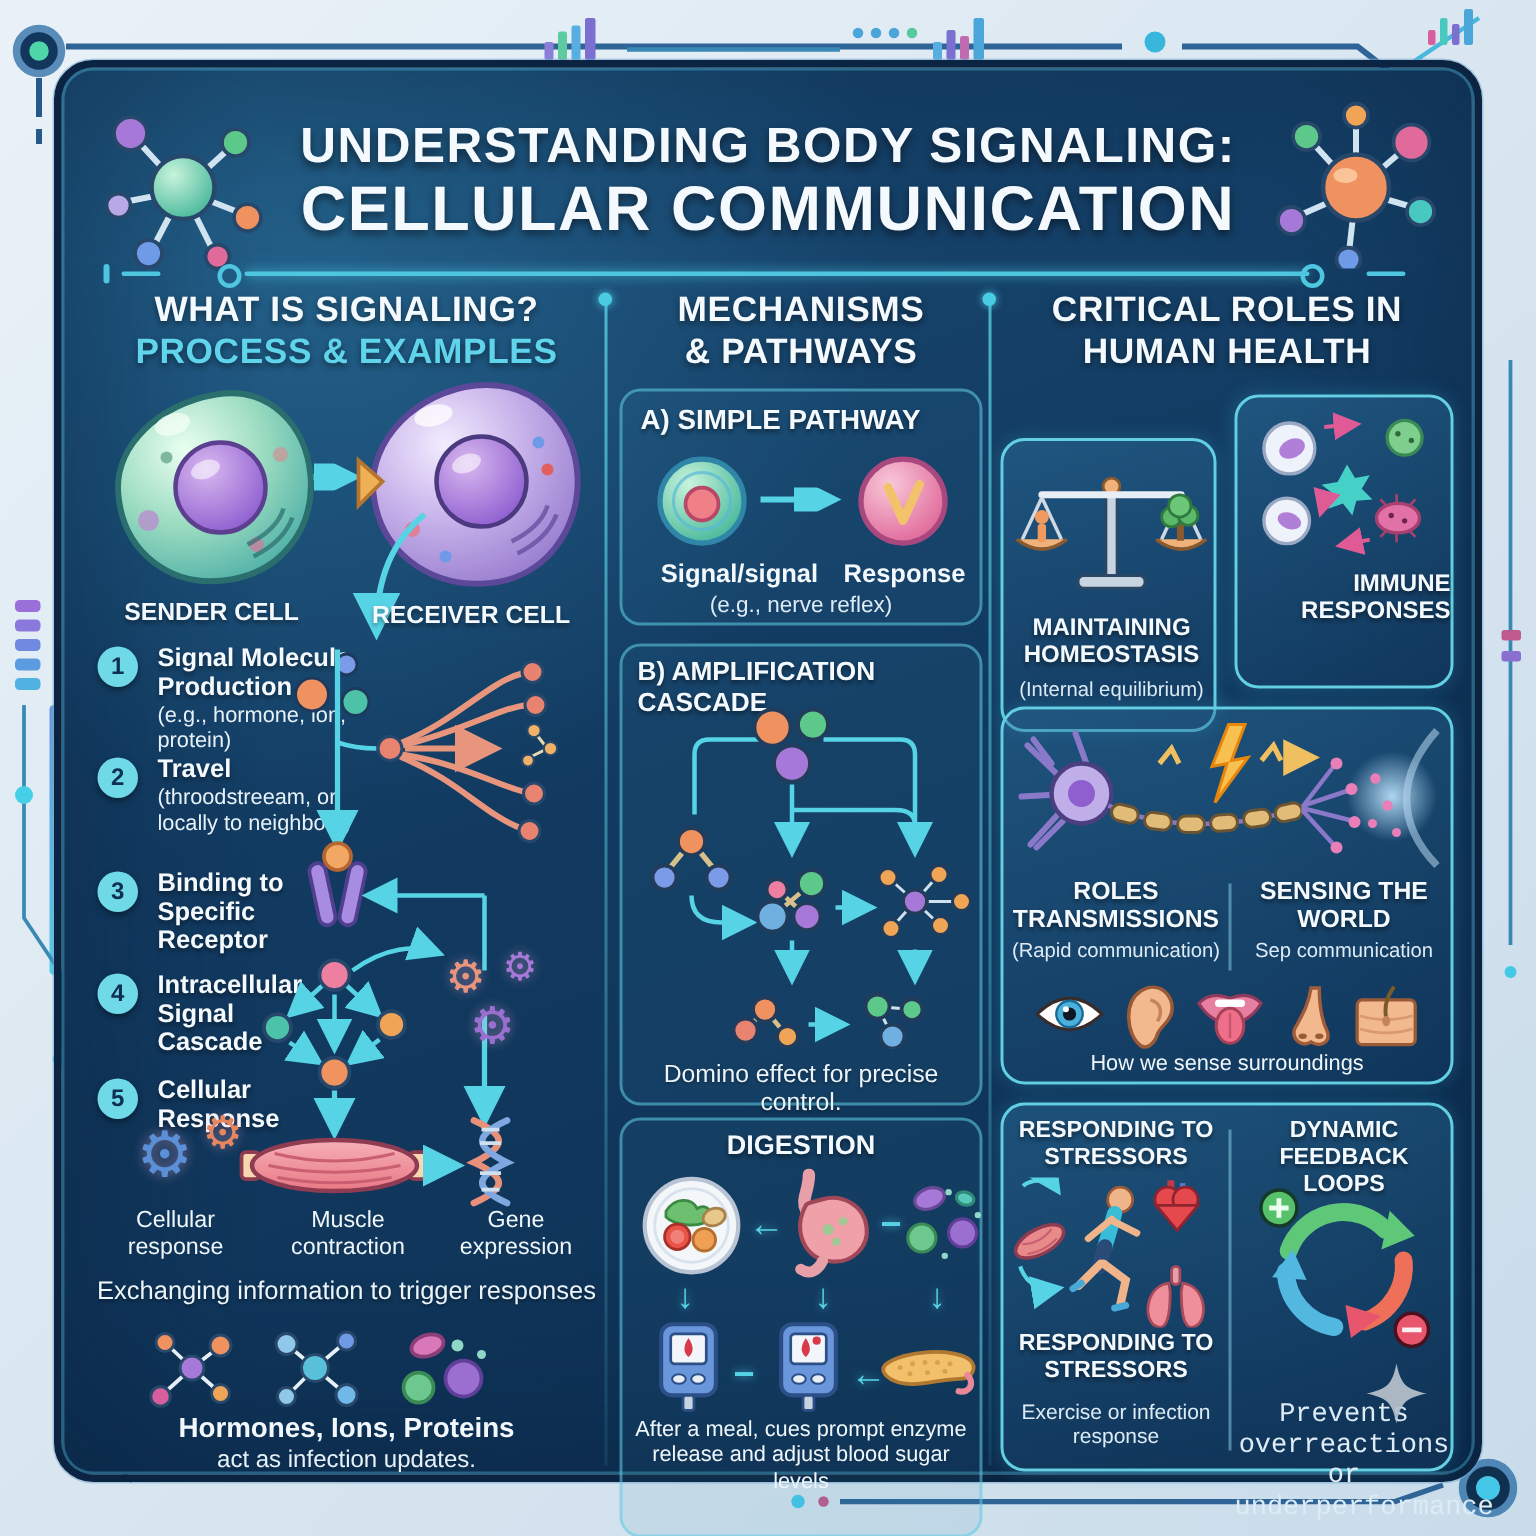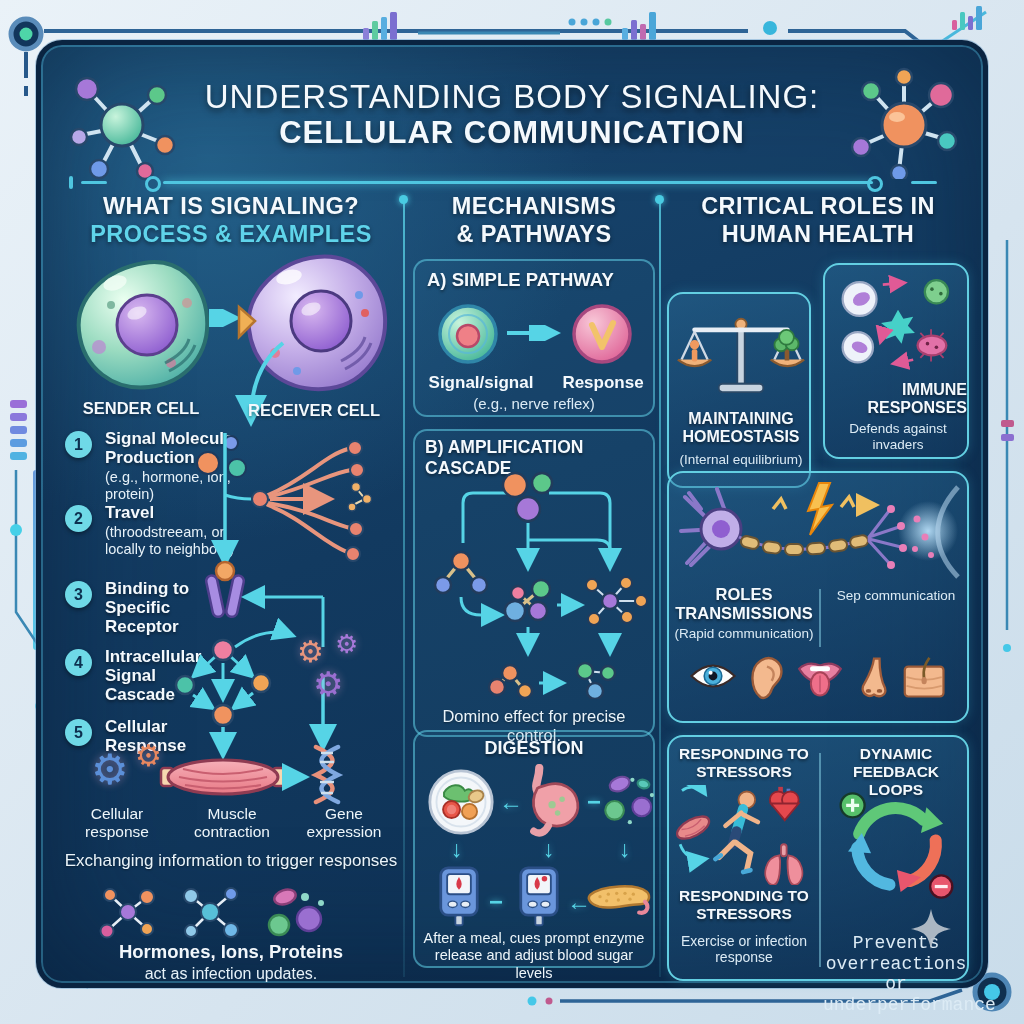--- a/index.html
+++ b/index.html
@@ -7,22 +7,22 @@
        font-family:"Liberation Sans","DejaVu Sans",sans-serif;color:#f2f7fb;}
   .abs{position:absolute;}
   .ctr{text-align:center;}
   svg{display:block;}
   .deco{position:absolute;left:0;top:0;z-index:1;}
   .panel{position:absolute;left:36px;top:40px;width:952px;height:948px;z-index:2;
     border-radius:26px;border:5px solid #0a2441;box-sizing:border-box;
     background:radial-gradient(circle at 18% 12%, #236089 0%, rgba(30,80,120,0) 34%),
                linear-gradient(160deg,#1a4a74 0%,#123a60 48%,#0d2f52 100%);
     box-shadow:inset 0 0 0 2px rgba(90,200,235,.35), inset 0 0 130px rgba(6,24,48,.55), 0 0 0 1px rgba(120,170,210,.55);}
-  .title1{font-size:33px;font-weight:400;letter-spacing:1px;color:#f4f9fd;text-shadow:0 3px 6px rgba(0,0,0,.5);line-height:1.12;}
-  .title2{font-size:31px;font-weight:800;letter-spacing:1px;color:#f4f9fd;text-shadow:0 3px 6px rgba(0,0,0,.5);line-height:1.1;}
+  .title1{font-size:33px;font-weight:700;letter-spacing:1px;color:#f4f9fd;text-shadow:0 3px 6px rgba(0,0,0,.5);line-height:1.12;}
+  .title2{font-size:42px;font-weight:800;letter-spacing:1px;color:#f4f9fd;text-shadow:0 3px 6px rgba(0,0,0,.5);line-height:1.1;}
   .underline{position:absolute;left:122px;top:136px;width:710px;height:3px;background:#4fc6e0;border-radius:2px;box-shadow:0 0 8px rgba(80,210,235,.8);}
   .ring{position:absolute;width:10px;height:10px;border:3px solid #4fc6e0;border-radius:50%;background:transparent;}
   .vdiv{position:absolute;top:158px;width:2px;height:774px;background:linear-gradient(#58cfe4cc,#58cfe41c);}
   .vdot{position:absolute;width:9px;height:9px;border-radius:50%;background:#49cbe2;box-shadow:0 0 6px rgba(80,210,235,.9);}
   .colhead{font-size:23.5px;font-weight:800;line-height:1.18;text-shadow:0 2px 4px rgba(0,0,0,.45);letter-spacing:.4px;}
   .cyan{color:#5fd4ea;}
   .white{color:#f4f9fd;}
   .badge{position:absolute;width:27px;height:27px;border-radius:50%;background:#6fd9e7;color:#0d3050;
          font-weight:800;font-size:16px;line-height:27px;text-align:center;box-shadow:0 2px 4px rgba(0,0,0,.4);}
   .steptitle{font-size:17px;font-weight:800;line-height:1.12;color:#f4f9fd;text-shadow:0 2px 3px rgba(0,0,0,.4);}
@@ -393,21 +393,21 @@
         <circle cx="31" cy="31" r="19" fill="none" stroke="#58b8d8" stroke-width="2" opacity=".7"></circle>
         <circle cx="31" cy="33" r="11" fill="#ef8087" stroke="#b84868" stroke-width="2.5"></circle>
       </svg>
       <svg class="abs" style="left:90px;top:64px;" width="60" height="16" viewBox="0 0 60 16">
         <path d="M2,8 H48" stroke="#56d4e6" stroke-width="4" marker-end="url(#mc)"></path>
       </svg>
       <svg class="abs" style="left:156px;top:42px;" width="62" height="62" viewBox="0 0 62 62">
         <circle cx="31" cy="31" r="28" fill="url(#rResp)" stroke="#a8487f" stroke-width="3.5"></circle>
         <path d="M21,22 L31,44 L42,20" stroke="#f2c36a" stroke-width="6" fill="none" stroke-linecap="round" stroke-linejoin="round"></path>
       </svg>
-      <div class="abs ctr plabel" style="left:0;top:112px;width:132px;">Signal/signal</div>
+      <div class="abs ctr plabel" style="left:12px;top:112px;width:132px;">Signal/signal</div>
       <div class="abs ctr plabel" style="left:138px;top:112px;width:100px;">Response</div>
       <div class="abs ctr pnote" style="left:0;top:134px;width:100%;">(e.g., nerve reflex)</div>
     </div>
 
     <div class="sect" style="left:0;top:236px;width:242px;height:308px;">
       <div class="abs sectitle" style="left:10px;top:6px;font-size:17.5px;">B) AMPLIFICATION CASCADE</div>
       <svg class="abs" style="left:0;top:34px;" width="242" height="234" viewBox="0 0 242 234">
         <g stroke="#56d4e6" stroke-width="3" fill="none">
           <path d="M92,28 H58 Q48,28 48,38 V78"></path>
           <path d="M46,132 Q46,150 66,150 H84" marker-end="url(#mc)"></path>
@@ -445,21 +445,21 @@
         <circle cx="82" cy="222" r="8" fill="#e8836f" stroke="#223c5c" stroke-width="2.5"></circle>
         <circle cx="110" cy="226" r="7" fill="#f0a455" stroke="#223c5c" stroke-width="2.5"></circle>
         <path d="M170,206 L193,208 M170,206 L180,226" stroke="#cfe0ee" stroke-width="2"></path>
         <circle cx="170" cy="206" r="8" fill="#5cc88a" stroke="#223c5c" stroke-width="2.5"></circle>
         <circle cx="193" cy="208" r="7" fill="#5cc88a" stroke="#223c5c" stroke-width="2.5"></circle>
         <circle cx="180" cy="226" r="8" fill="#6fb0e0" stroke="#223c5c" stroke-width="2.5"></circle>
       </svg>
       <div class="abs ctr capt" style="left:0;top:276px;width:100%;font-size:16.5px;">Domino effect for precise control.</div>
     </div>
 
-    <div class="sect" style="left:0;top:537px;width:242px;height:238px;padding-left:38px;">
+    <div class="sect" style="left:0;top:552px;width:242px;height:280px;padding-left:38px;">
       <div class="abs ctr sectitle" style="left:0;top:6px;width:100%;font-size:18px;">DIGESTION</div>
       <svg class="abs" style="left:12px;top:36px;" width="68" height="68" viewBox="0 0 72 72">
         <circle cx="36" cy="36" r="33" fill="#f4f7fa" stroke="#b8c4d4" stroke-width="3"></circle>
         <circle cx="36" cy="36" r="26" fill="none" stroke="#d8e2ec" stroke-width="2"></circle>
         <path d="M18,26 C24,16 36,16 40,24 C46,20 52,26 48,32 C42,38 24,36 18,30 Z" fill="#6cc070" stroke="#3a8a44" stroke-width="2"></path>
         <circle cx="26" cy="44" r="9" fill="#e85548" stroke="#a83028" stroke-width="2"></circle>
           <circle cx="26" cy="44" r="5" fill="#f08078"></circle>
         <circle cx="45" cy="46" r="8" fill="#f0a055" stroke="#b5702f" stroke-width="2"></circle>
         <ellipse cx="52" cy="30" rx="8" ry="6" fill="#e8c88a" stroke="#a8824a" stroke-width="2" transform="rotate(-20 52 30)"></ellipse>
       </svg>
@@ -570,21 +570,20 @@
             </g>
           <ellipse cx="113" cy="80" rx="16" ry="11" fill="#e271a8" stroke="#a8406f" stroke-width="2.5"></ellipse>
           <circle cx="108" cy="78" r="2" fill="#6f2448"></circle>
             <circle cx="118" cy="82" r="2" fill="#6f2448"></circle>
         </g>
         <path d="M58,12 L80,10" stroke="#e05a96" stroke-width="3" marker-end="url(#mp)"></path>
         <path d="M92,96 L72,100" stroke="#e05a96" stroke-width="3" marker-end="url(#mp)"></path>
         <path d="M60,60 L56,74" stroke="#e05a96" stroke-width="3" marker-end="url(#mp)"></path>
       </svg>
       <div class="abs ctr cardtitle" style="left:4px;top:116px;width:138px;text-align:right;">IMMUNE RESPONSES</div>
-      <div class="abs ctr cardsub" style="left:4px;top:156px;width:138px;">Defends against invaders</div>
     </div>
 
     <div class="rcard" style="left:0;top:278px;width:302px;height:252px;">
       <svg class="abs" style="left:4px;top:6px;" width="294" height="102" viewBox="0 0 294 102">
         <circle cx="255" cy="52" r="30" fill="url(#rGlow)"></circle>
         <path d="M285,8 C258,38 258,70 285,98" stroke="#b9d8f0" stroke-width="5" fill="none" opacity=".55"></path>
         <g stroke="#8a78c8" stroke-width="4" stroke-linecap="round">
           <path d="M45,50 L12,18 M28,30 L16,14 M45,50 L8,52 M45,50 L14,84 M36,68 L18,86 M52,32 L44,10"></path>
         </g>
         <circle cx="48" cy="50" r="20" fill="#c0aee8" stroke="#4b3f82" stroke-width="3"></circle>
@@ -612,20 +611,21 @@
         <path d="M100,30 l8,-10 l5,10" stroke="#f0c060" stroke-width="3.5" fill="none"></path>
         <polygon points="146,4 135,32 145,30 137,56 159,26 148,28 157,4" fill="#f8c050" stroke="#e8860b" stroke-width="2"></polygon>
         <path d="M168,28 l8,-10 l5,10 M184,26 h16" stroke="#f0c060" stroke-width="3.5" fill="none" marker-end="url(#mo)"></path>
       </svg>
       <div class="abs" style="left:0;top:112px;width:150px;">
         <div class="ctr cardtitle" style="font-size:16.5px;">ROLES TRANSMISSIONS</div>
         <div class="ctr cardsub" style="margin-top:3px;font-size:13.5px;">(Rapid communication)</div>
       </div>
       <div class="halfdiv" style="left:150px;top:116px;height:58px;"></div>
       <div class="abs" style="left:154px;top:112px;width:146px;">
+        <div class="ctr cardtitle" style="font-size:16.5px;">SENSING THE WORLD</div>
         <div class="ctr cardsub" style="margin-top:3px;font-size:13.5px;">Sep communication</div>
       </div>
       <div class="abs" style="left:0;top:182px;width:100%;display:flex;justify-content:center;gap:10px;">
         <svg width="48" height="42" viewBox="0 0 60 42">
           <path d="M3,21 Q30,-5 57,21 Q30,47 3,21 Z" fill="#fdfdfd" stroke="#3a2a28" stroke-width="2.5"></path>
           <circle cx="30" cy="21" r="11" fill="#4ab0dc" stroke="#1a6a96" stroke-width="2"></circle>
           <circle cx="30" cy="21" r="5.5" fill="#101826"></circle>
             <circle cx="27" cy="17" r="2.5" fill="#fff"></circle>
         </svg>
         <svg width="38" height="46" viewBox="0 0 40 48">
@@ -643,20 +643,21 @@
           <ellipse cx="14" cy="39" rx="3" ry="2" fill="#9a5a38"></ellipse>
             <ellipse cx="26" cy="39" rx="3" ry="2" fill="#9a5a38"></ellipse>
         </svg>
         <svg width="44" height="46" viewBox="0 0 50 50">
           <rect x="2" y="12" width="44" height="34" rx="4" fill="#f3b98e" stroke="#9a5a38" stroke-width="2.5"></rect>
           <path d="M4,24 Q24,30 44,24 M4,34 Q24,40 44,34" stroke="#d89a6e" stroke-width="2" fill="none"></path>
           <path d="M24,26 C22,14 26,8 30,2" stroke="#7a5a28" stroke-width="3" fill="none"></path>
           <ellipse cx="24" cy="28" rx="3" ry="4" fill="#c4845c"></ellipse>
         </svg>
       </div>
+      <div class="abs ctr" style="left:0;top:228px;width:100%;font-size:14.5px;color:#eef6fa;">How we sense surroundings</div>
     </div>
 
     <div class="rcard" style="left:0;top:542px;width:302px;height:246px;">
       <div class="halfdiv" style="left:150px;top:16px;height:214px;"></div>
       <div class="abs" style="left:0;top:0;width:150px;height:246px;padding-left:48px;">
         <div class="abs ctr cardtitle" style="left:4px;top:8px;width:142px;font-size:15.5px;">RESPONDING TO STRESSORS</div>
         <svg class="abs" style="left:5px;top:48px;" width="140" height="100" viewBox="0 0 150 108">
           <g transform="translate(20,46) rotate(-28)">
             <ellipse cx="0" cy="0" rx="19" ry="9" fill="#e88a8a" stroke="#8f3b52" stroke-width="2.5"></ellipse>
             <path d="M-12,-4 Q0,2 12,-4 M-12,4 Q0,8 12,4" stroke="#c95f70" stroke-width="1.5" fill="none"></path>

